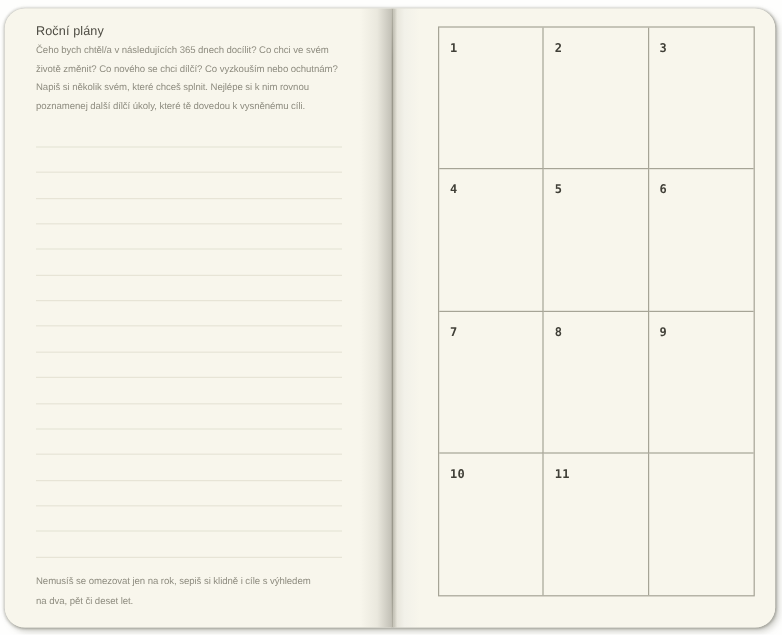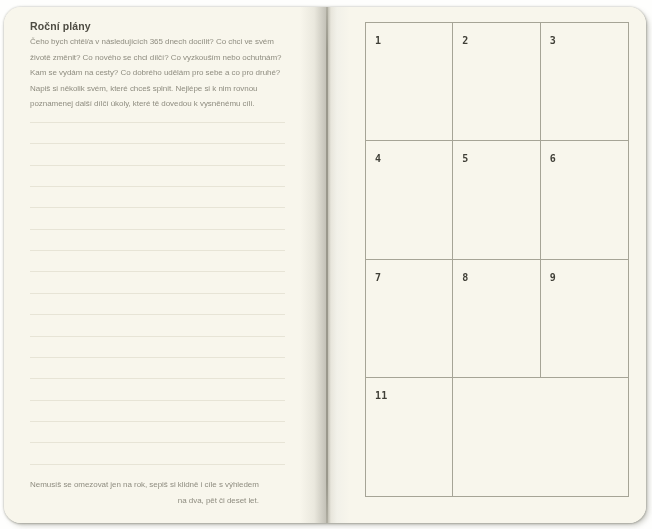--- a/index.html
+++ b/index.html
@@ -20,30 +20,30 @@
   .page{position:relative;height:100%;}
   .page.left{width:322px;background:#f8f6ec;}
   .seam{width:2px;background:linear-gradient(to bottom,#b0aea2,#9a988c 8%,#9a988c 92%,#b0aea2);}
   .page.right{flex:1;background:linear-gradient(to right,#c3c1b5 0,#e8e6dc 3px,#f2f1e9 9px,#f8f6ec 22px);}
   .gutter-left{
     position:absolute;top:0;right:0;bottom:0;width:26px;pointer-events:none;
     background:linear-gradient(to right,rgba(160,158,146,0),rgba(160,158,146,.16) 55%,rgba(122,120,110,.42) 100%);
   }
   .title{
     position:absolute;left:26px;top:13px;
-    font-size:10.5px;font-weight:bold;color:#4e4c43;letter-spacing:.1px;
+    font-size:10.5px;font-weight:normal;color:#4e4c43;letter-spacing:.1px;
   }
   .intro{position:absolute;left:26px;top:27px;width:270px;}
   .txtline{
     font-size:8px;line-height:15.6px;color:#8f8d80;
     letter-spacing:-.05px;white-space:nowrap;
   }
   .rules{position:absolute;left:26px;top:115px;width:255px;height:345px;}
   .rule{position:absolute;left:0;width:100%;height:1px;background:#e7e4d6;}
-  .footer{position:absolute;left:26px;top:470px;text-align:right;}
+  .footer{position:absolute;left:26px;top:470px;}
   .grid{
     position:absolute;left:37px;top:15px;width:264px;height:475px;
     display:grid;grid-template-columns:repeat(3,1fr);grid-template-rows:repeat(4,1fr);
     border:1px solid #a6a496;box-sizing:border-box;
   }
   .cell{border-right:1px solid #a6a496;border-bottom:1px solid #a6a496;padding:7px 0 0 9px;box-sizing:border-box;}
   .cell:nth-child(3n){border-right:none;}
   .cell:nth-child(n+10){border-bottom:none;}
   .num{
     font-family:"DejaVu Sans Mono","Liberation Mono",monospace;
@@ -55,21 +55,20 @@
 
 <div class="stage">
   <div class="book">
 
     <section class="page left">
       <div class="title">Roční plány</div>
 
       <div class="intro">
         <div class="txtline">Čeho bych chtěl/a v následujících 365 dnech docílit? Co chci ve svém</div>
         <div class="txtline">životě změnit? Co nového se chci dílčí? Co vyzkouším nebo ochutnám?</div>
-        <div class="txtline">Kam se vydám na cesty? Co dobrého udělám pro sebe a co pro druhé?</div>
         <div class="txtline">Napiš si několik svém, které chceš splnit. Nejlépe si k nim rovnou</div>
         <div class="txtline">poznamenej další dílčí úkoly, které tě dovedou k vysněnému cíli.</div>
       </div>
 
       <div class="rules">
           <div class="rule" style="top: 0px;"></div>
           <div class="rule" style="top: 21.35px;"></div>
           <div class="rule" style="top: 42.7px;"></div>
           <div class="rule" style="top: 64.05px;"></div>
           <div class="rule" style="top: 85.4px;"></div>
@@ -101,18 +100,19 @@
       <div class="grid">
           <div class="cell"><span class="num">1</span></div>
           <div class="cell"><span class="num">2</span></div>
           <div class="cell"><span class="num">3</span></div>
           <div class="cell"><span class="num">4</span></div>
           <div class="cell"><span class="num">5</span></div>
           <div class="cell"><span class="num">6</span></div>
           <div class="cell"><span class="num">7</span></div>
           <div class="cell"><span class="num">8</span></div>
           <div class="cell"><span class="num">9</span></div>
+          <div class="cell"><span class="num">10</span></div>
           <div class="cell"><span class="num">11</span></div>
         </div>
     </section>
 
   </div>
 </div>
 
 </body></html>

